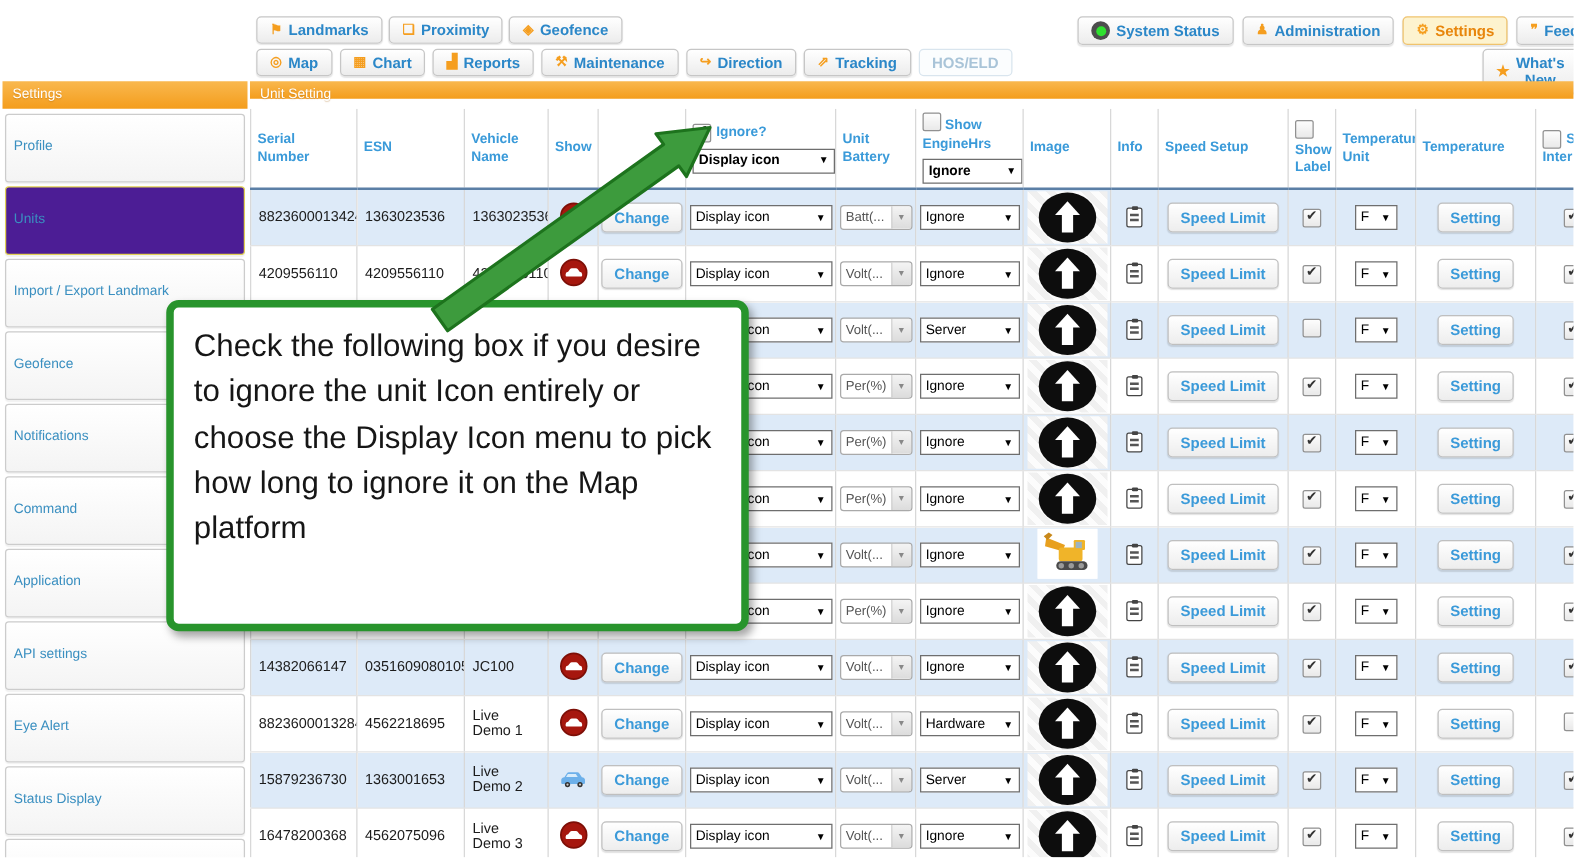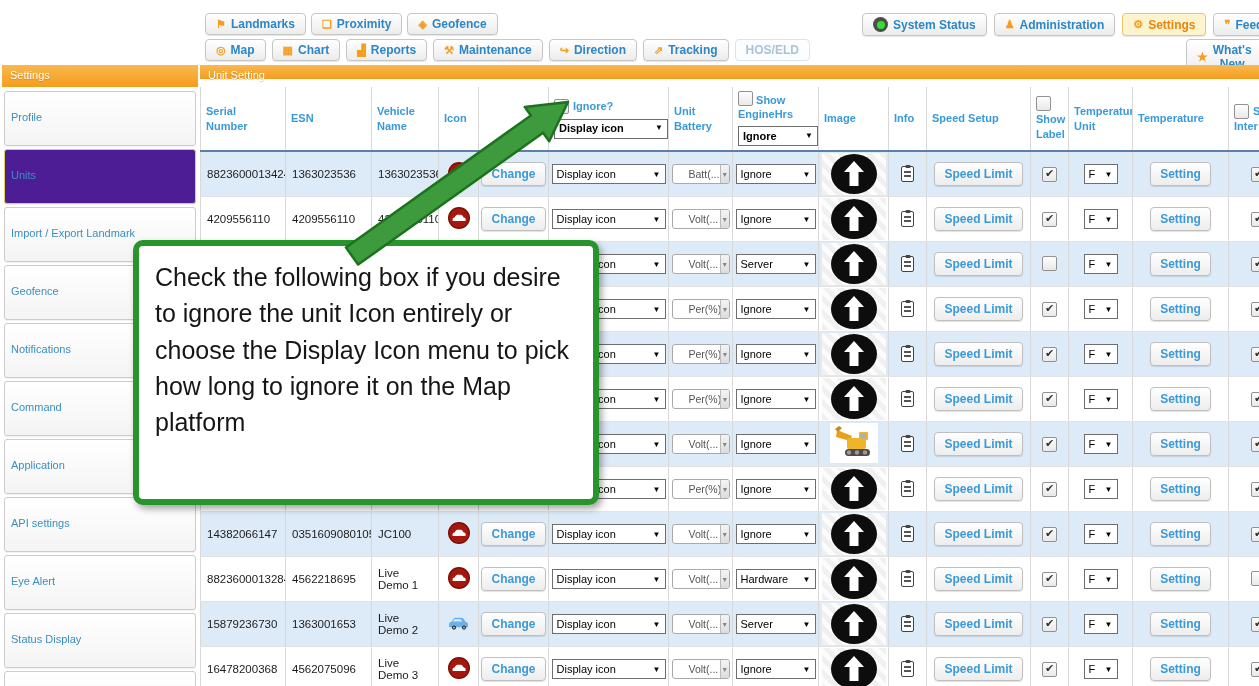--- a/index.html
+++ b/index.html
@@ -54,21 +54,21 @@
 
   .sel{display:inline-flex;align-items:center;justify-content:space-between;background:#fff;
         border:1px solid #6e6e6e;height:20px;font-size:11px;padding:0 4px;color:#000;
         box-sizing:border-box;cursor:pointer;}
   .sel .arr{font-size:8px;color:#000;margin-left:3px;}
   .sel.display{width:114px;}
   .sel.eng{width:80px;}
   .sel.f{width:34px;}
   .sel.dis{border:1px solid #a9a9a9;border-radius:3px;color:#555;padding:0;width:58px;
         background:#fff;cursor:default;}
-  .sel.dis .txt{padding:0 16px;font-size:10.5px;white-space:nowrap;overflow:hidden;}
+  .sel.dis .txt{padding:0 4px;font-size:10.5px;white-space:nowrap;overflow:hidden;}
   .sel.dis .box{width:15px;height:18px;background:linear-gradient(#f4f4f4,#dcdcdc);
         border-left:1px solid #bbb;display:flex;align-items:center;justify-content:center;
         font-size:7px;color:#888;border-radius:0 2px 2px 0;}
 
   .cb{width:13px;height:13px;border:1px solid #919191;border-radius:2px;flex:none;
         background:linear-gradient(#fdfdfd,#e9e9e9);display:inline-flex;align-items:center;
         justify-content:center;font-size:11px;color:#333;line-height:1;cursor:pointer;}
   .cb.on::after{content:"\2714";margin-top:-1px;}
 
   .imgbox{width:64px;height:42px;margin:0 auto;display:flex;align-items:center;justify-content:center;
@@ -201,21 +201,21 @@
           <col style="width:38px">
         <col style="width:64px">
           <col style="width:96px">
           <col style="width:60px">
       </colgroup>
       <thead>
         <tr>
           <th>Serial Number</th>
           <th>ESN</th>
           <th>Vehicle Name</th>
-          <th>Icon</th>
+          <th>Show</th>
           <th></th>
           <th>
             <div class="hstack">
               <div class="hl">
                 <span class="cb on"></span>
                 <span>Ignore?</span>
               </div>
               <span class="sel display">
                 <span class="txt">Display icon</span>
                   <span class="arr">▼</span>

